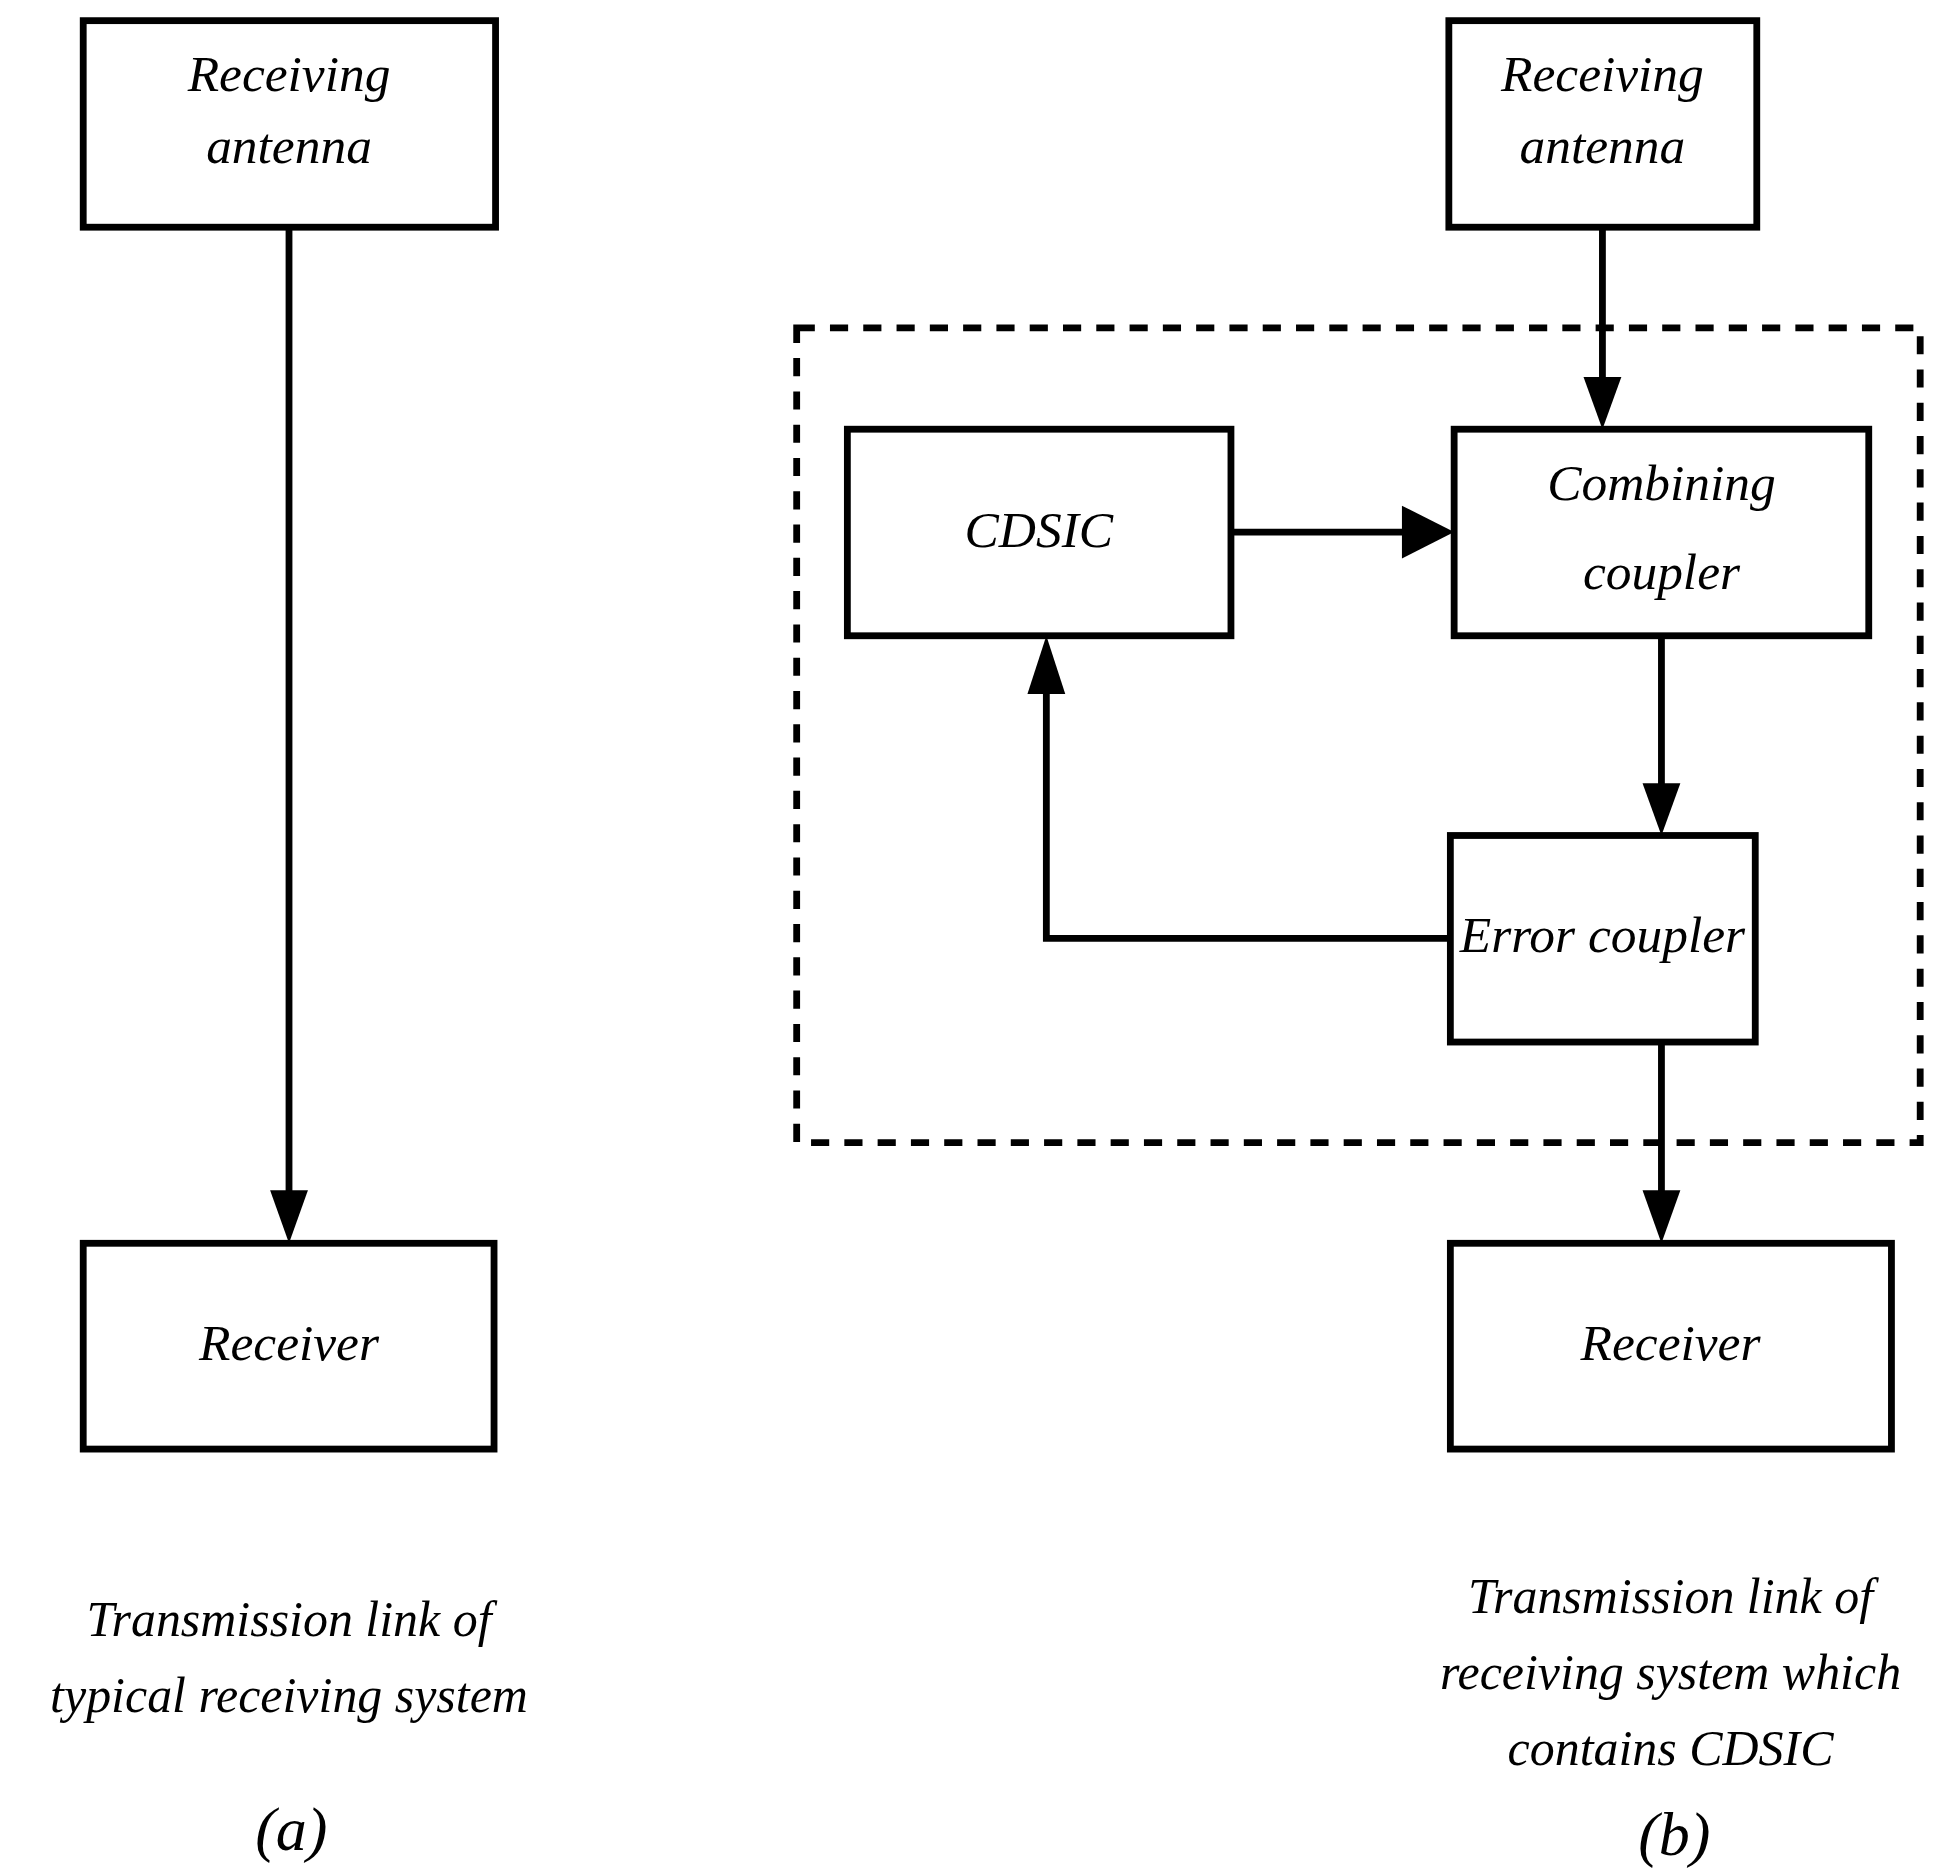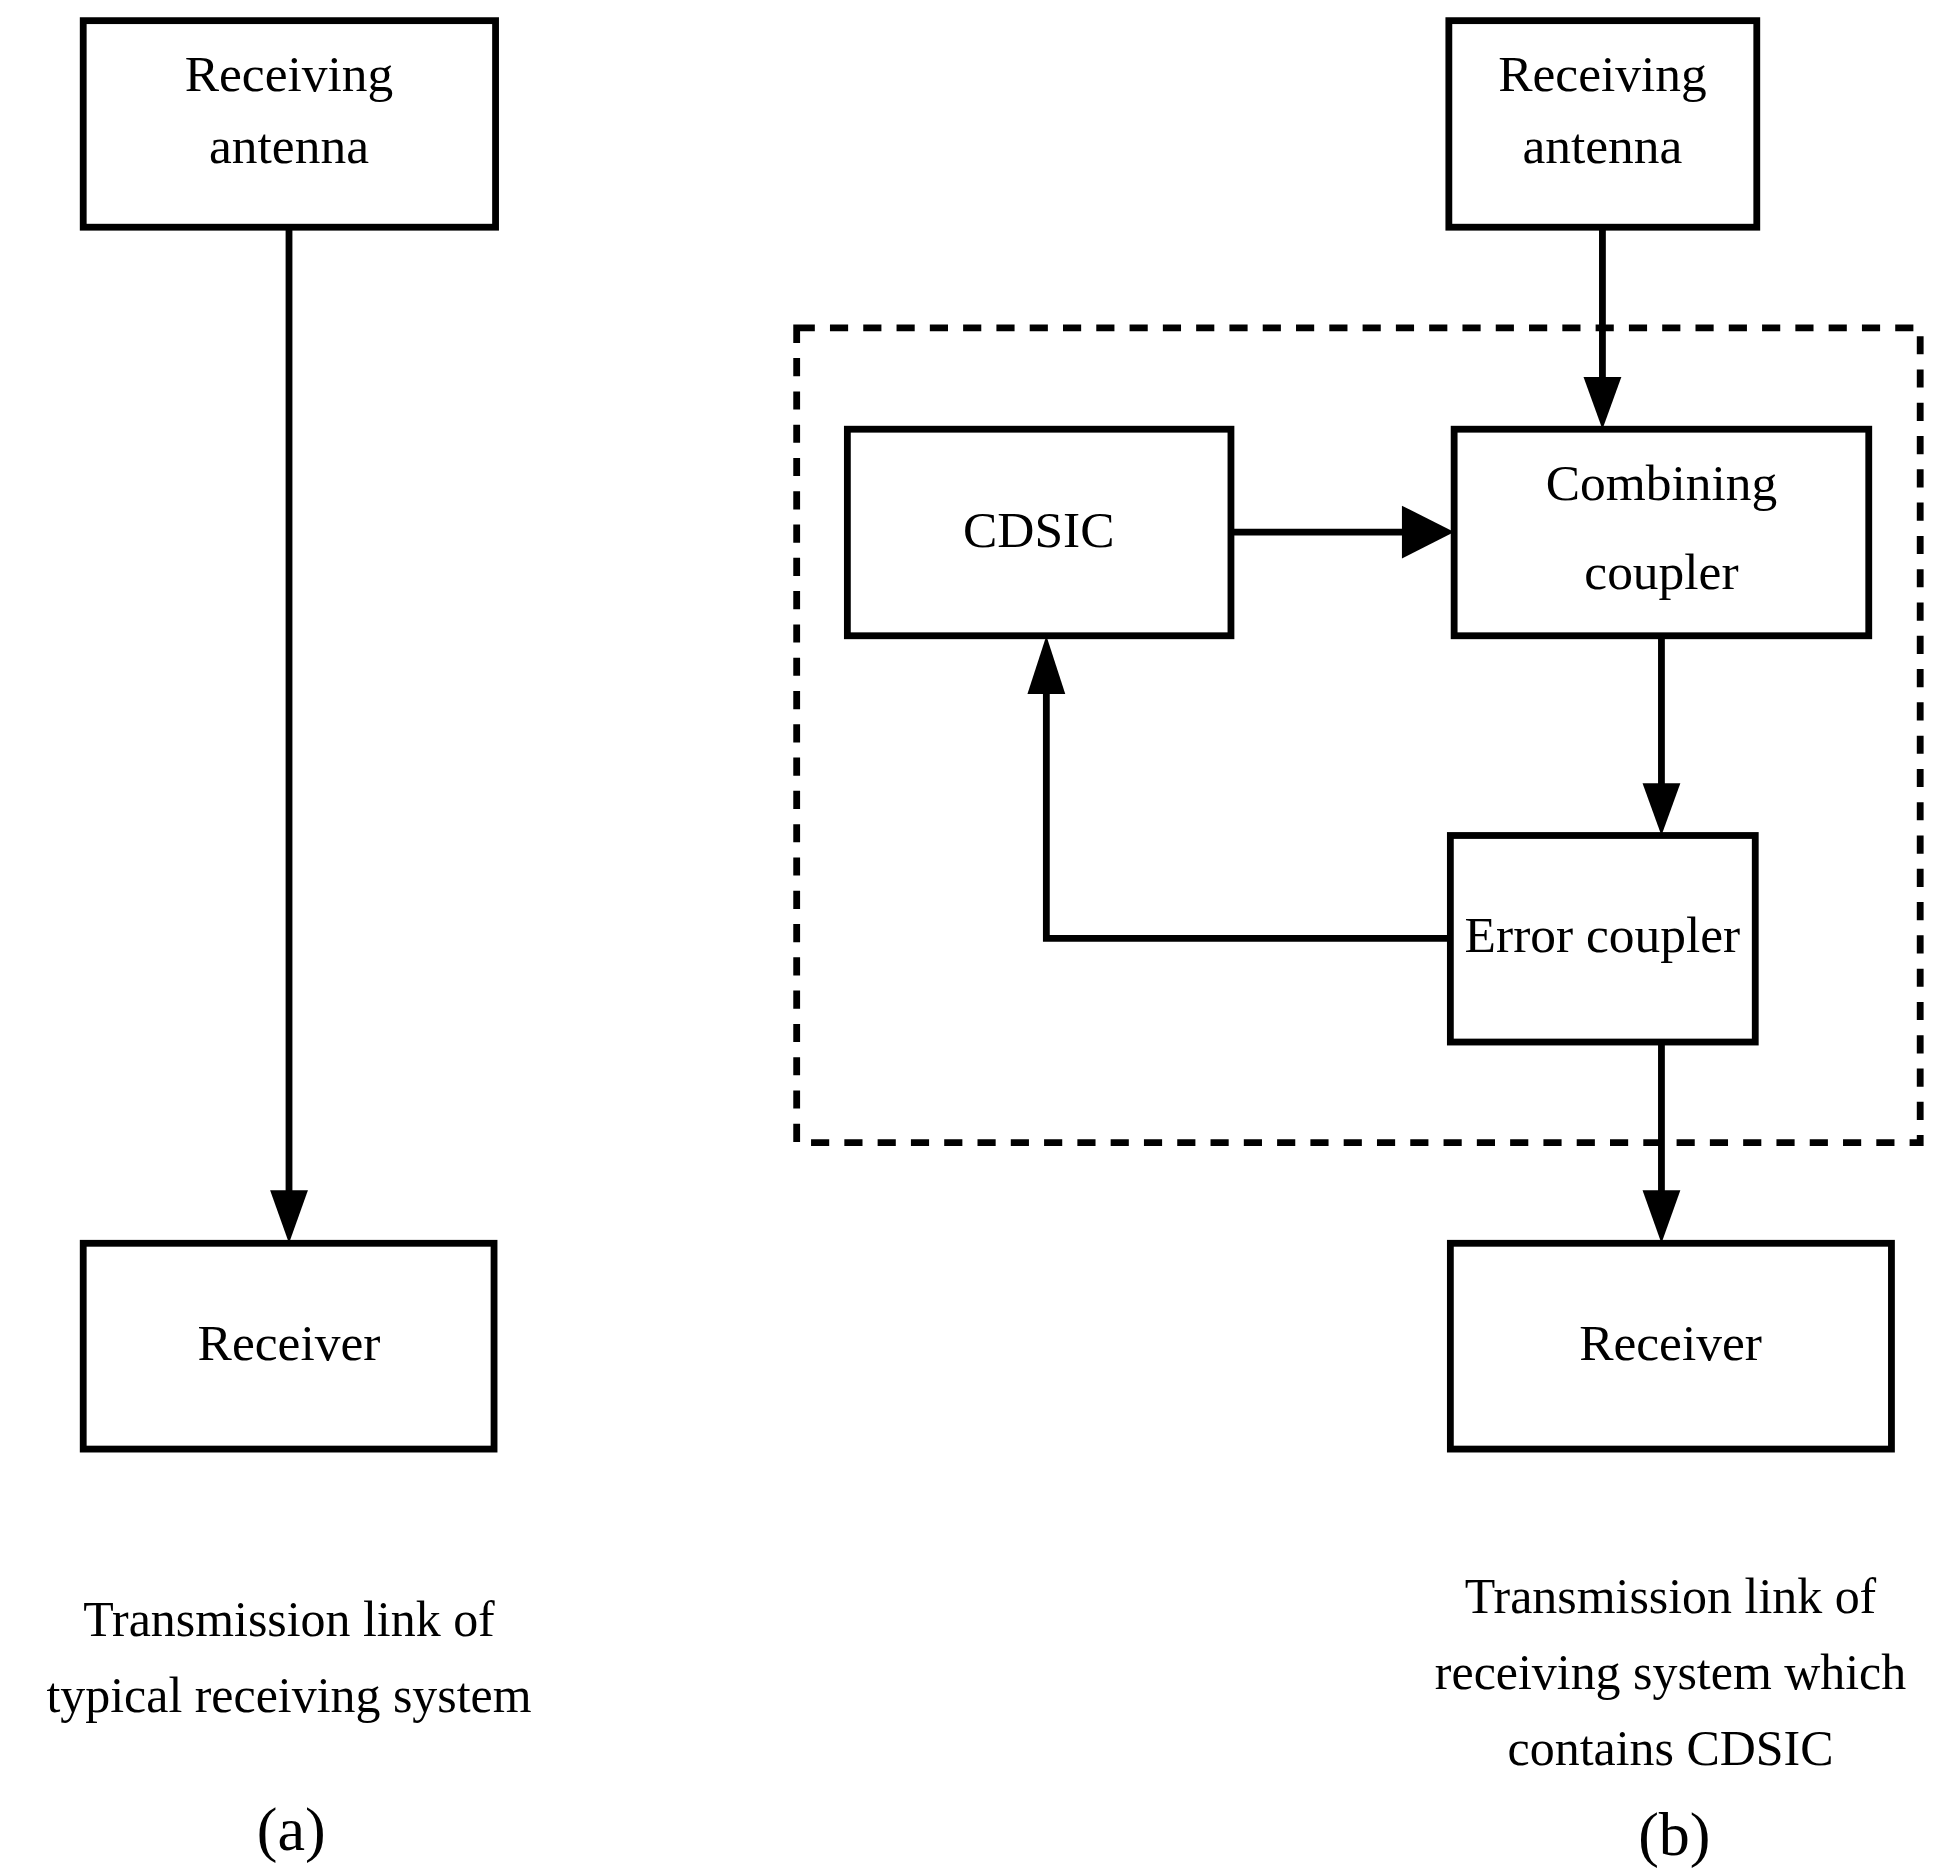--- a/index.html
+++ b/index.html
@@ -11,20 +11,21 @@
     width: 1955px;
     height: 1873px;
     font-family: "Liberation Serif", "DejaVu Serif", serif;
     color: #000000;
     overflow: hidden;
   }
   #diagram-root {
     position: relative;
     width: 1955px;
     height: 1653px;
+    font-style: italic;
   }
   svg.figure-canvas {
     position: absolute;
     top: 0;
     left: 0;
     width: 1955px;
     height: 1873px;
     display: block;
   }
   text {

